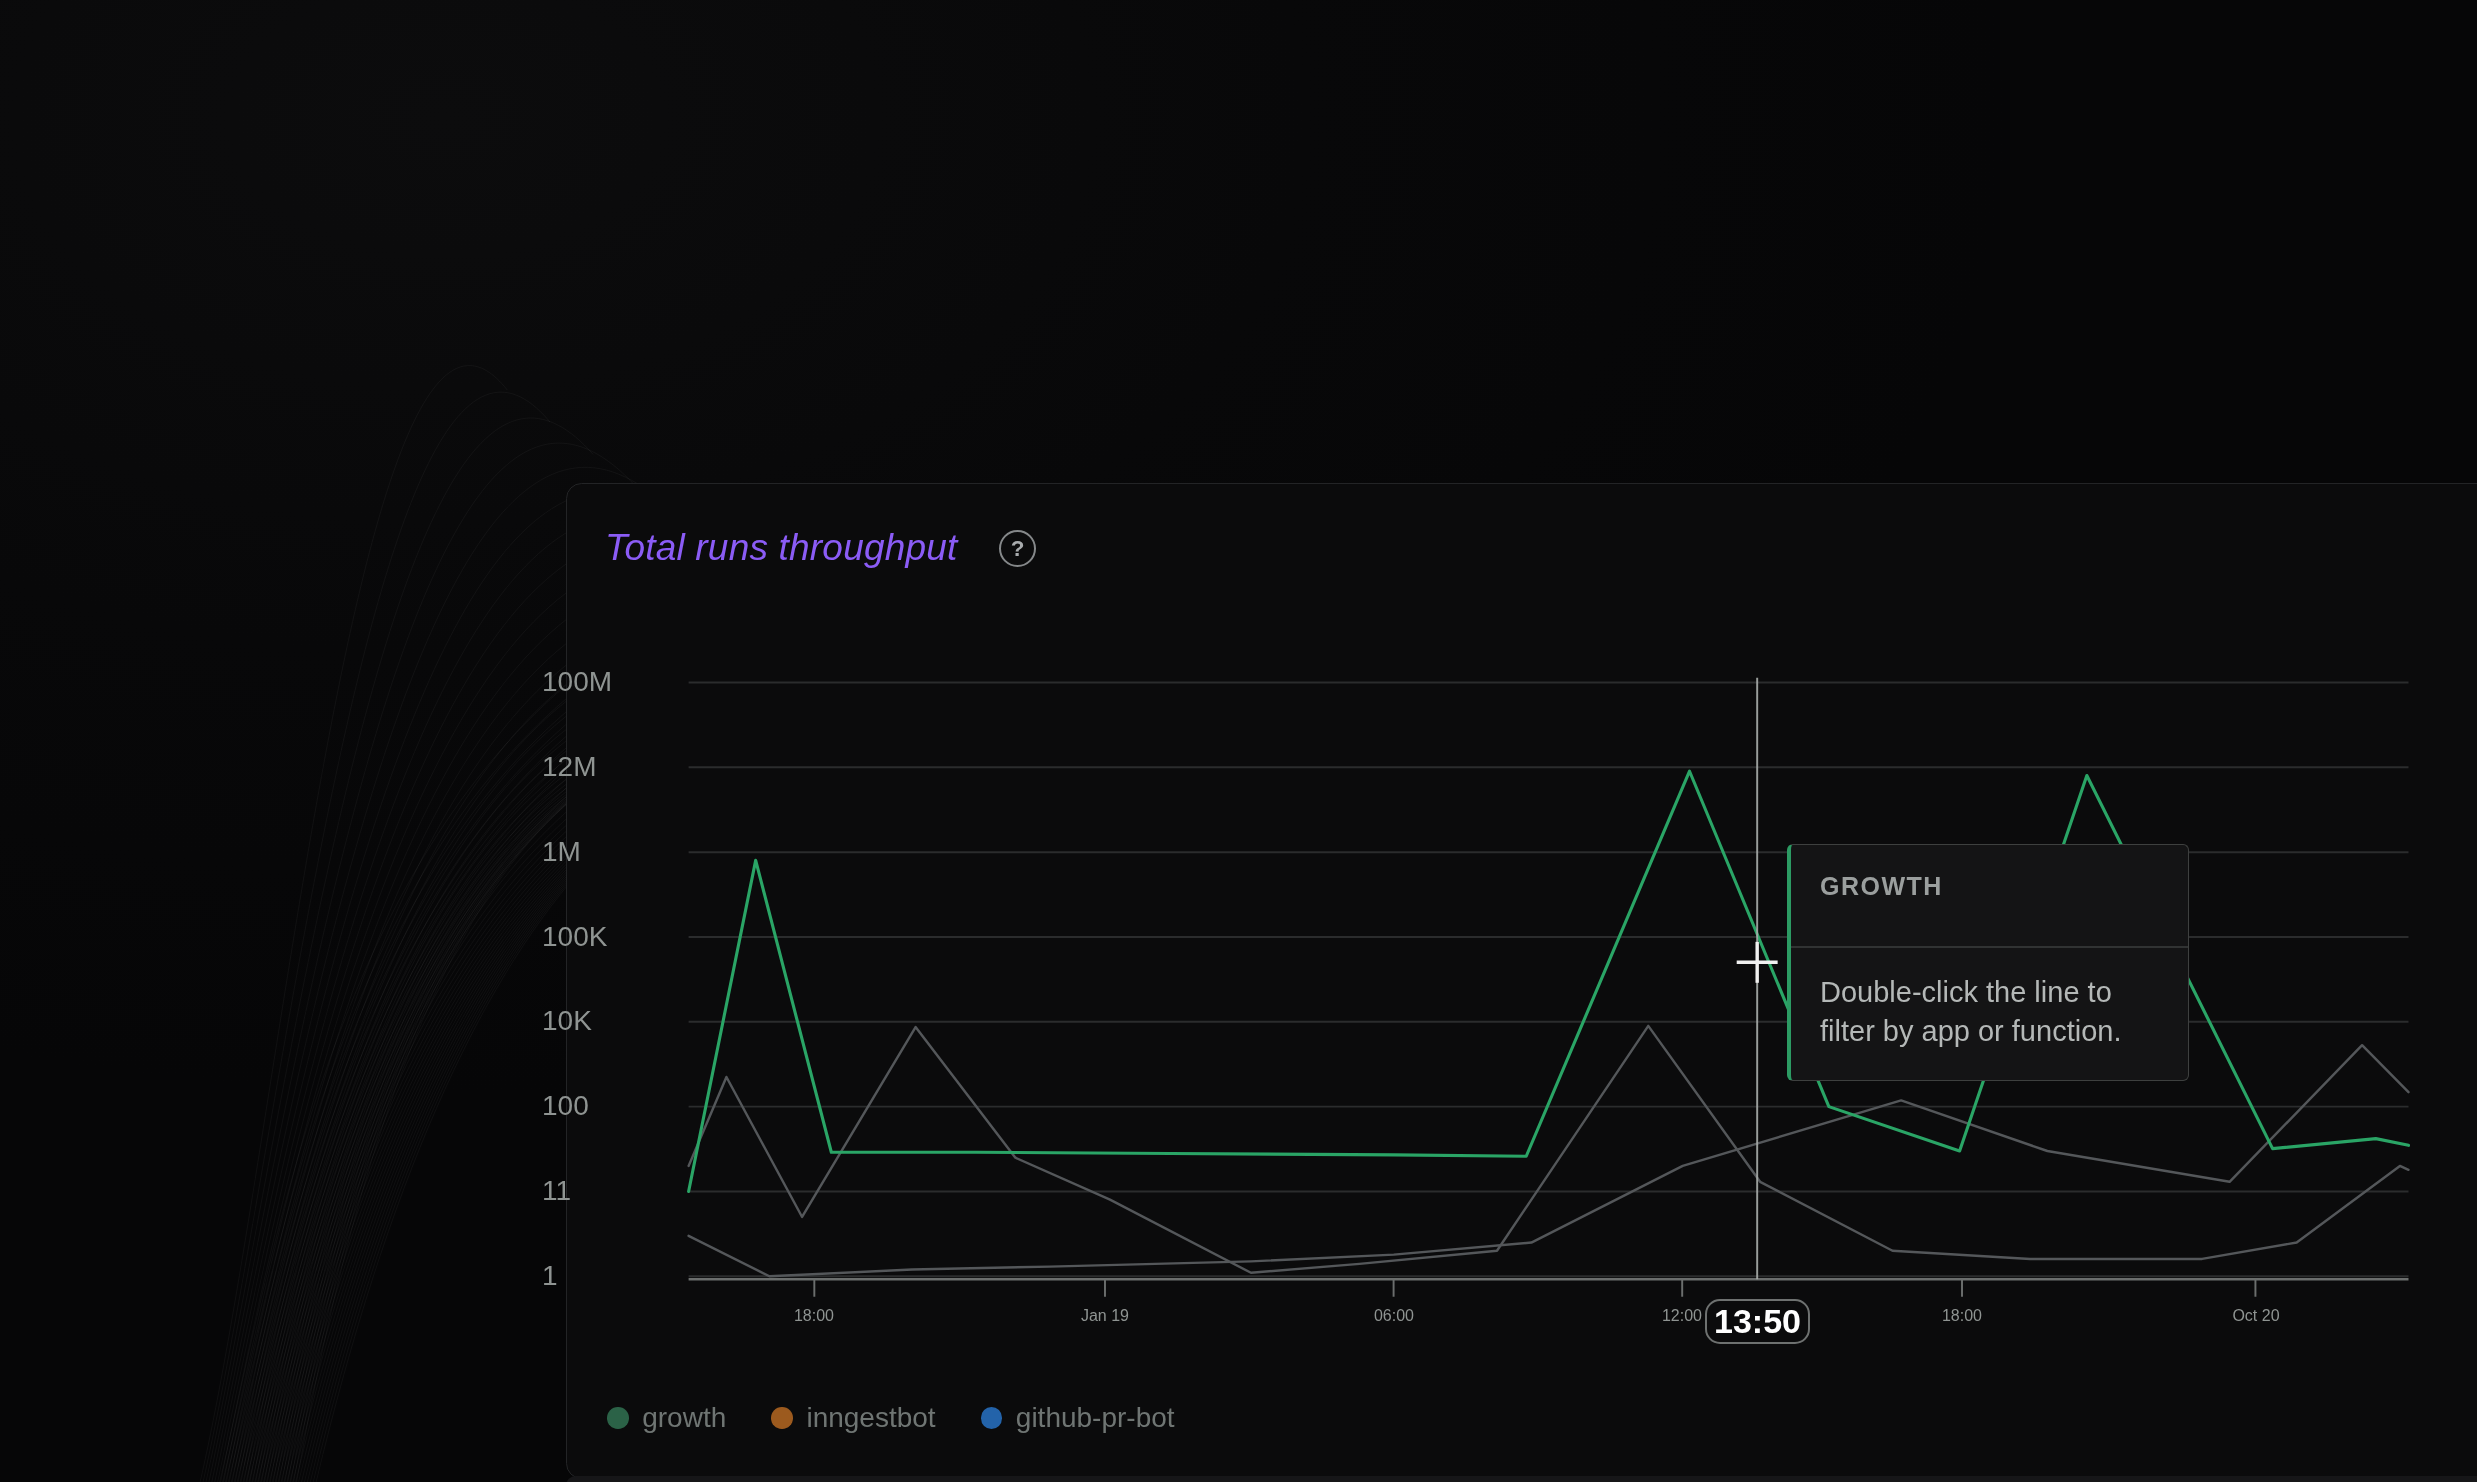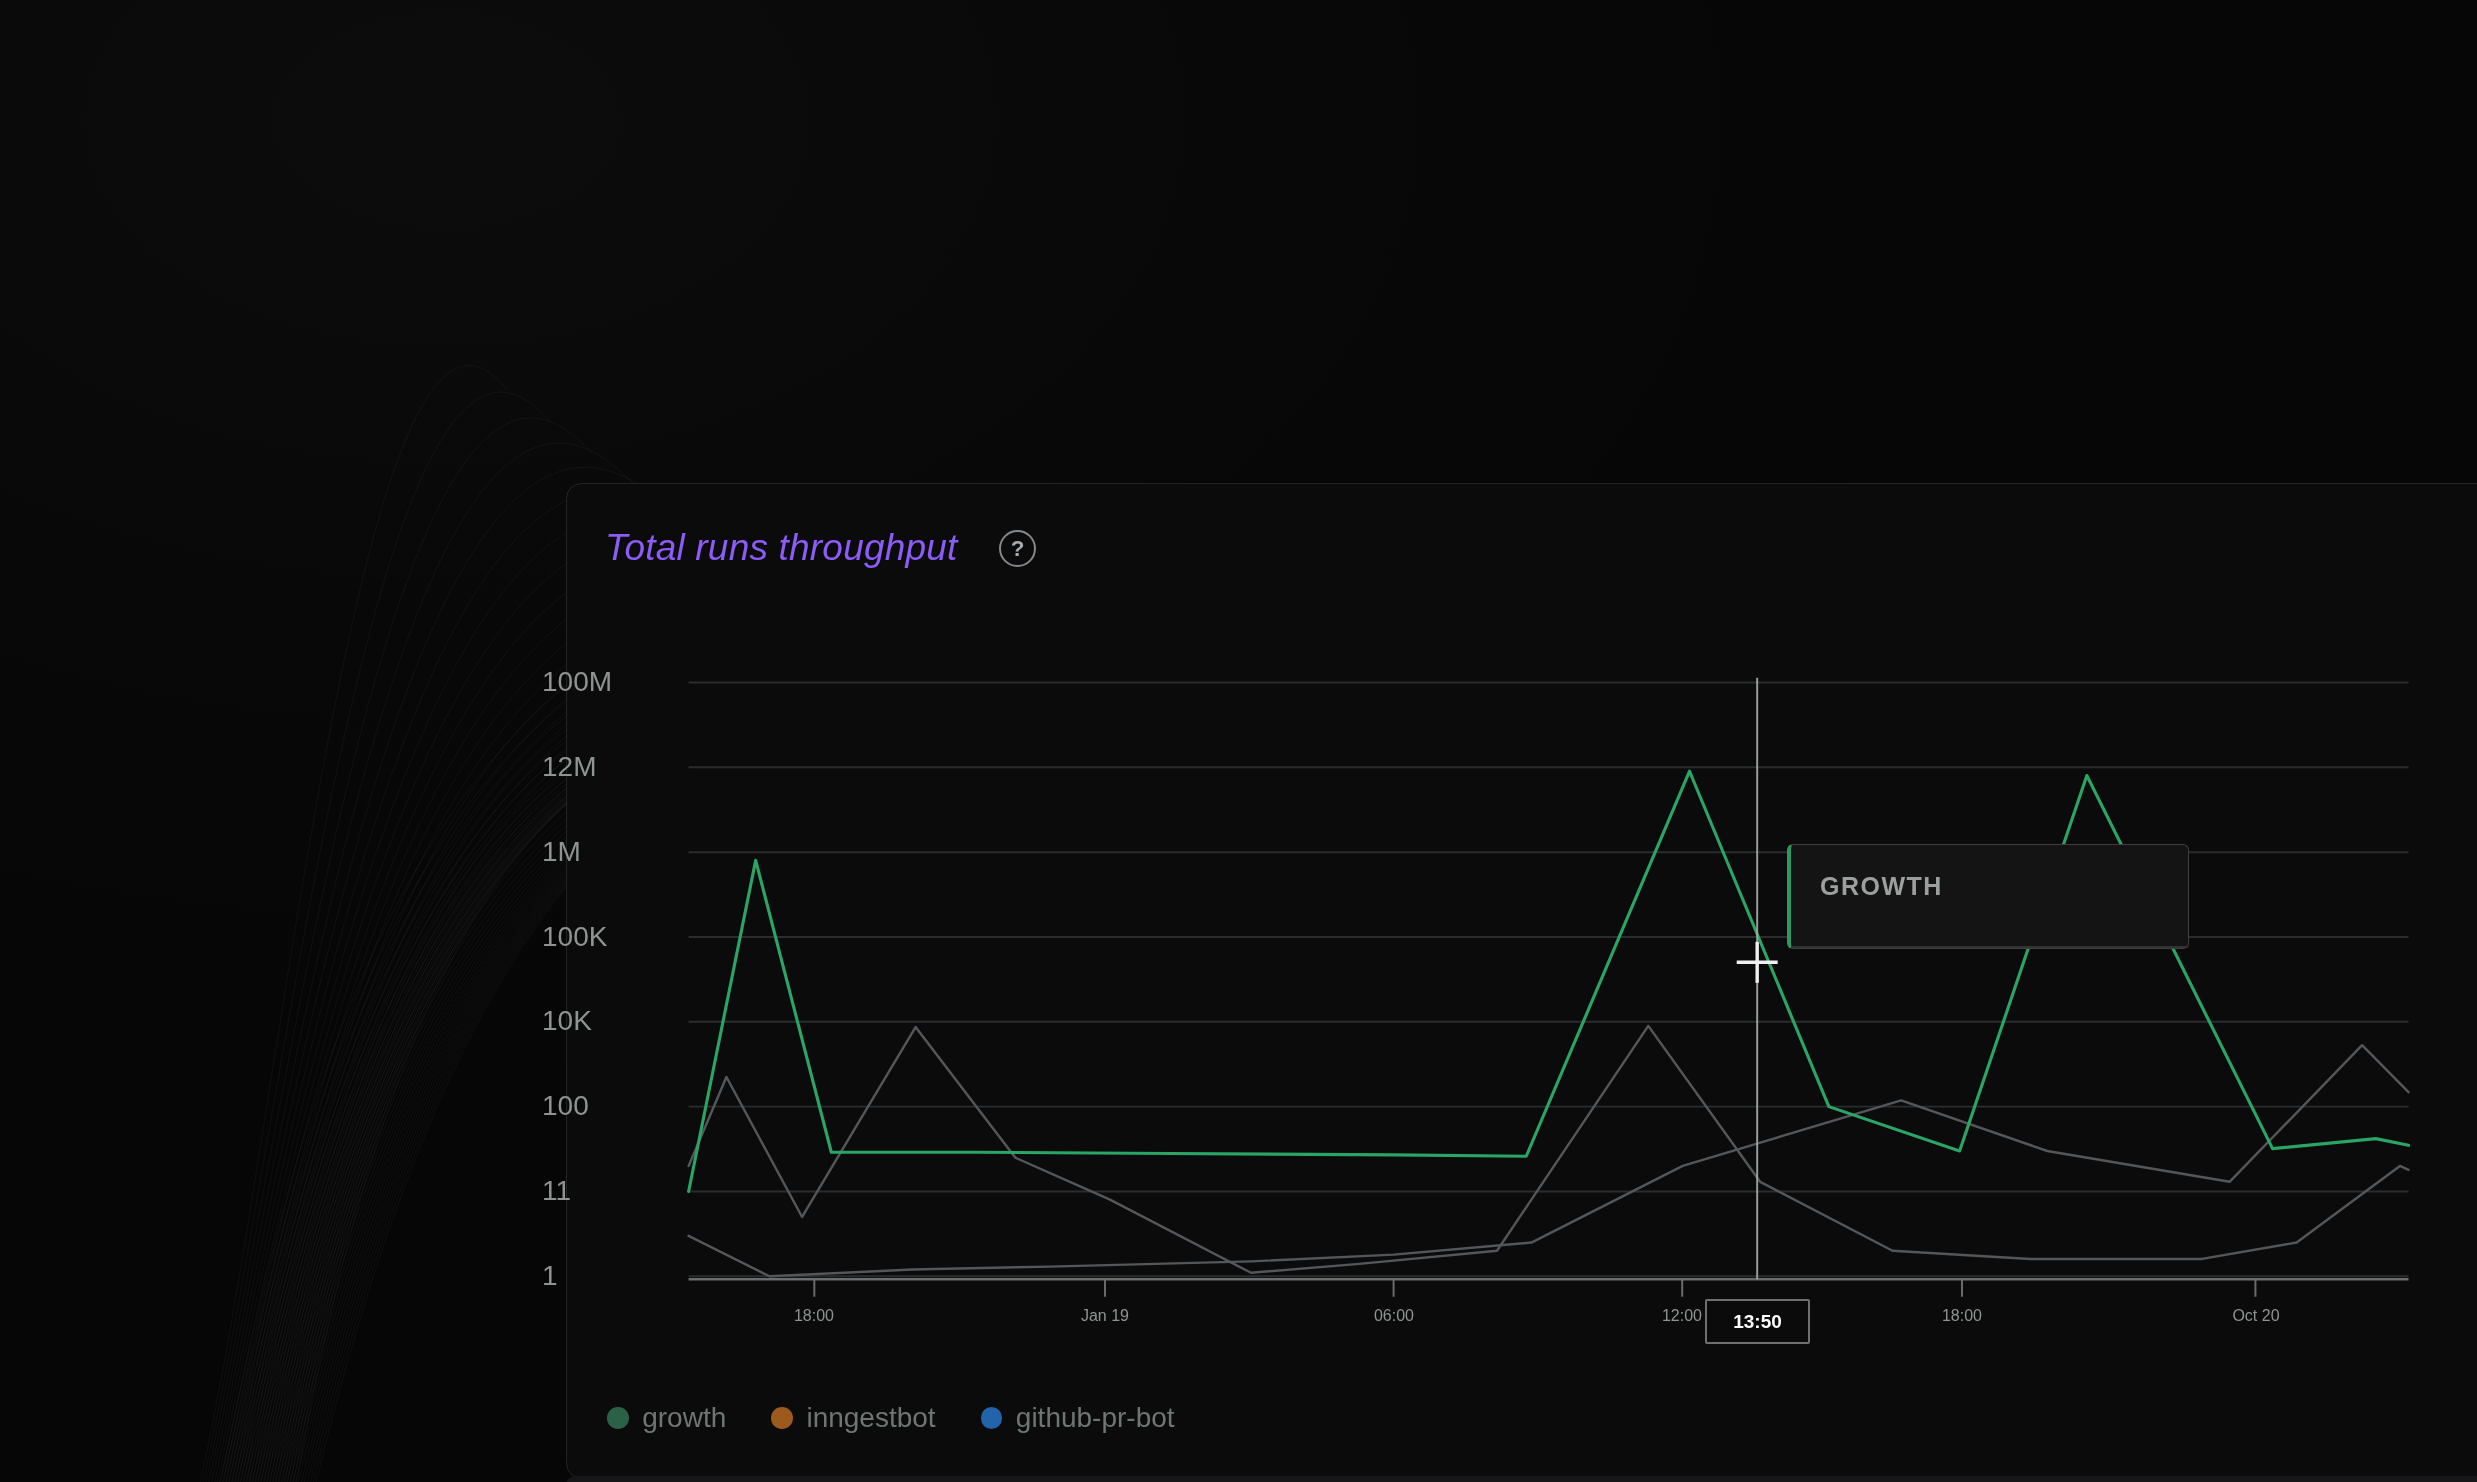--- a/index.html
+++ b/index.html
@@ -32,23 +32,23 @@
   .y-tick-label{
     position:absolute;width:127px;text-align:left;z-index:3;
     font-size:28px;color:#8f9492;
   }
   .x-tick-label{
     position:absolute;width:166px;text-align:center;z-index:3;
     font-size:16px;color:#8f9492;
   }
   .hover-time-box{
     position:absolute;left:1705px;top:1299px;width:101px;height:41px;z-index:4;
-    background:#0b0b0c;border:2px solid #6e7170;border-radius:2px;
+    background:#0b0b0c;border:2px solid #6e7170;border-radius:15px;
     display:flex;align-items:center;justify-content:center;
-    font-size:19px;font-weight:700;color:#ffffff;
+    font-size:34px;font-weight:700;color:#ffffff;
   }
   .tooltip{
     position:absolute;left:1787px;top:844px;width:402px;z-index:5;
     background:#141415;border:1px solid #3e403f;border-left:4.9px solid #2c9b63;
     border-radius:5.9px;box-sizing:border-box;
   }
   .tooltip-top{padding:27px 29px 25px 29px;}
   .tooltip-series{
     font-size:25px;font-weight:600;letter-spacing:1.5px;color:#9b9f9e;margin-bottom:19.5px;
   }
@@ -170,20 +170,21 @@
     <line x1="1801.9732" y1="966" x2="1801.9732" y2="1008" stroke="#f0f0f0" stroke-width="3.5"></line>
   </svg>
 
 <div class="hover-time-box" style="left: 1705px;">13:50</div>
 
 <div class="tooltip" style="border-left-color: rgb(44, 155, 99);">
   <div class="tooltip-top">
     <div class="tooltip-series">GROWTH</div>
   </div>
   <div class="tooltip-divider"></div>
+  <div class="tooltip-hint">Double-click the line to filter by app or function.</div>
 </div>
 
 <div class="legend">
   <div class="legend-item">
     <span class="legend-dot" style="background: rgb(43, 98, 71);"></span>
     <span class="legend-label">growth</span>
   </div>
   <div class="legend-item">
     <span class="legend-dot" style="background: rgb(156, 90, 30);"></span>
     <span class="legend-label">inngestbot</span>

